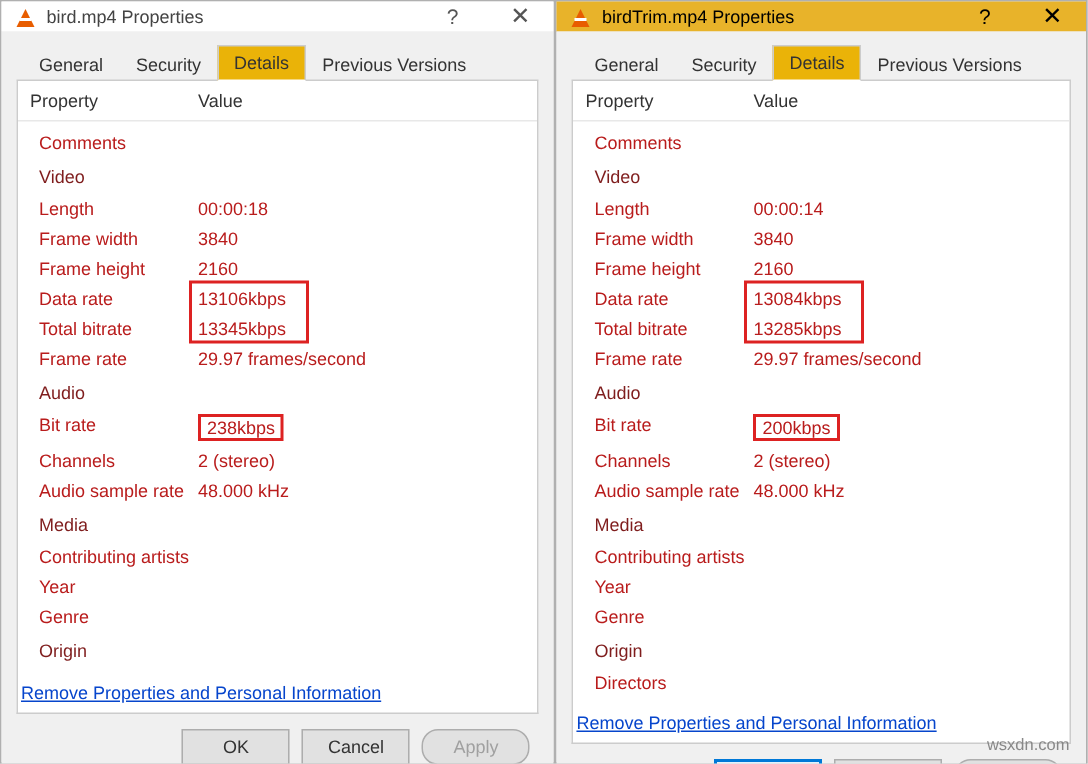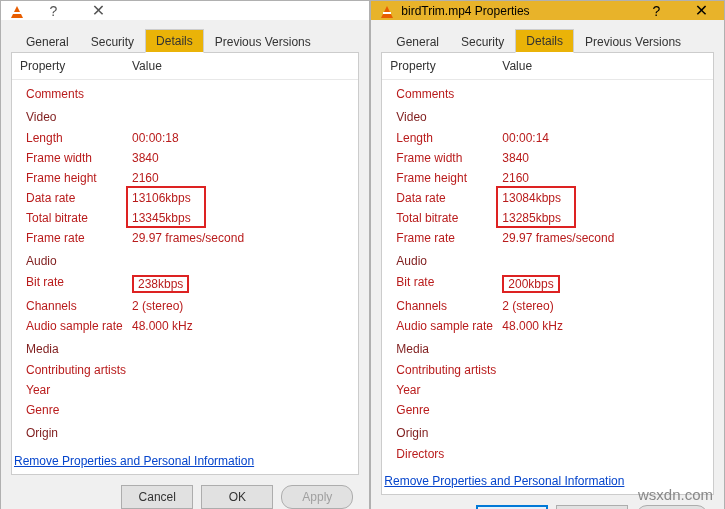--- a/index.html
+++ b/index.html
@@ -35,34 +35,35 @@
     .highlight-box { border: 2px solid #d22; padding: 0 4px; display: inline-block; }
     .link { color: #0645cc; text-decoration: underline; padding: 6px 2px; cursor: pointer; }
     .button-row { display: flex; justify-content: flex-end; padding: 10px 6px 8px 6px; gap: 8px; }
     .btn { min-width: 72px; padding: 4px 14px; border: 1px solid #adadad; background: #e1e1e1; color: #333; cursor: pointer; font-size: 12px; }
     .btn.default { border: 2px solid #0078d7; background: #e5f1fb; }
     .btn.disabled { color: #a0a0a0; border-radius: 11px; }
     .scroll-area::-webkit-scrollbar { width: 17px; }
     .scroll-area::-webkit-scrollbar-track { background: #f0f0f0; }
     .scroll-area::-webkit-scrollbar-thumb { background: #c0c0c0; border: 1px solid #a0a0a0; }
     .scroll-area::-webkit-scrollbar-button { background: #f0f0f0; height: 17px; border: 1px solid #d0d0d0; }
-    .watermark { position: absolute; bottom: 6px; right: 12px; color: #888; font-size: 15px; z-index: 10; text-align: center; }
+    .watermark { position: absolute; bottom: 6px; right: 12px; color: #888; font-size: 11px; z-index: 10; text-align: center; }
     .multi-box { position: absolute; border: 2px solid #d22; pointer-events: none; }
   </style>
 </head>
 <body>
 
 <div class="container">
 
   <div class="dialog left">
     <div class="titlebar left-tb">
       <span class="vlc-icon">
           <span class="cone"></span>
           <span class="cone-stripe"></span>
         </span>
+      <span class="title-text">bird.mp4 Properties</span>
       <div class="title-buttons">
         <div class="tbtn">?</div>
         <div class="tbtn close">✕</div>
       </div>
     </div>
     <div class="body-area">
       <div class="tabs">
         <div class="tab">General</div>
         <div class="tab">Security</div>
         <div class="tab active">Details</div>
@@ -128,22 +129,22 @@
             </div>
           <div class="row">
               <div class="col1">Genre</div>
               <div class="col2"></div>
             </div>
           <div class="section">Origin</div>
         </div>
         <div class="link">Remove Properties and Personal Information</div>
       </div>
       <div class="button-row">
+        <button class="btn">OK</button>
         <button class="btn">Cancel</button>
-        <button class="btn">OK</button>
         <button class="btn disabled">Apply</button>
       </div>
     </div>
   </div>
 
   <div class="dialog right">
     <div class="titlebar right-tb">
       <span class="vlc-icon">
           <span class="cone"></span>
           <span class="cone-stripe"></span>

